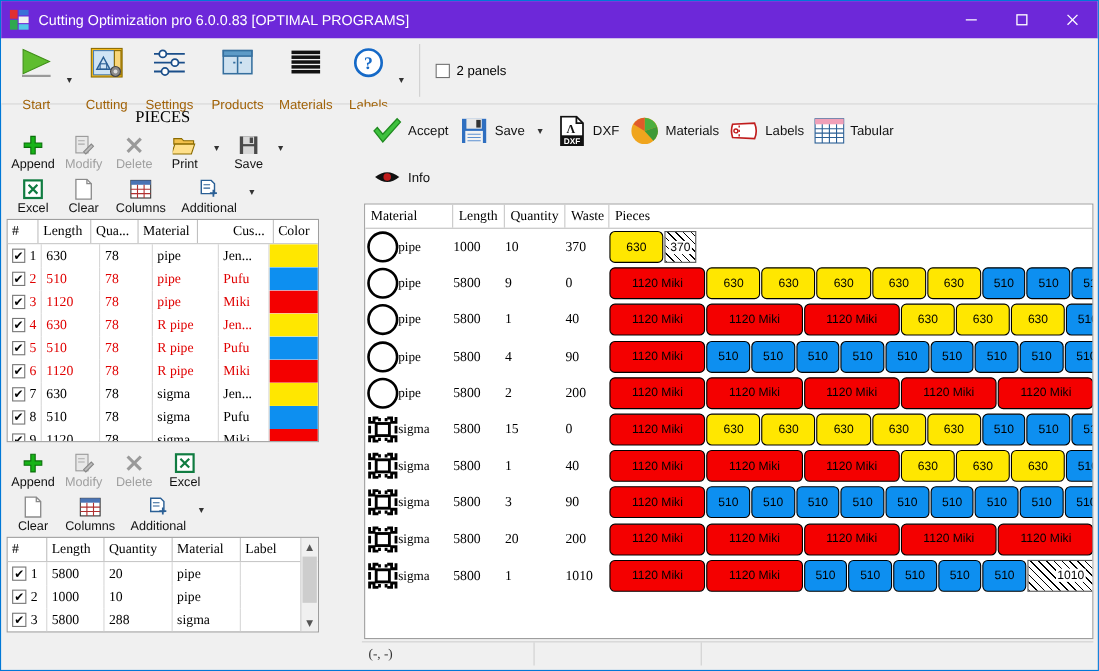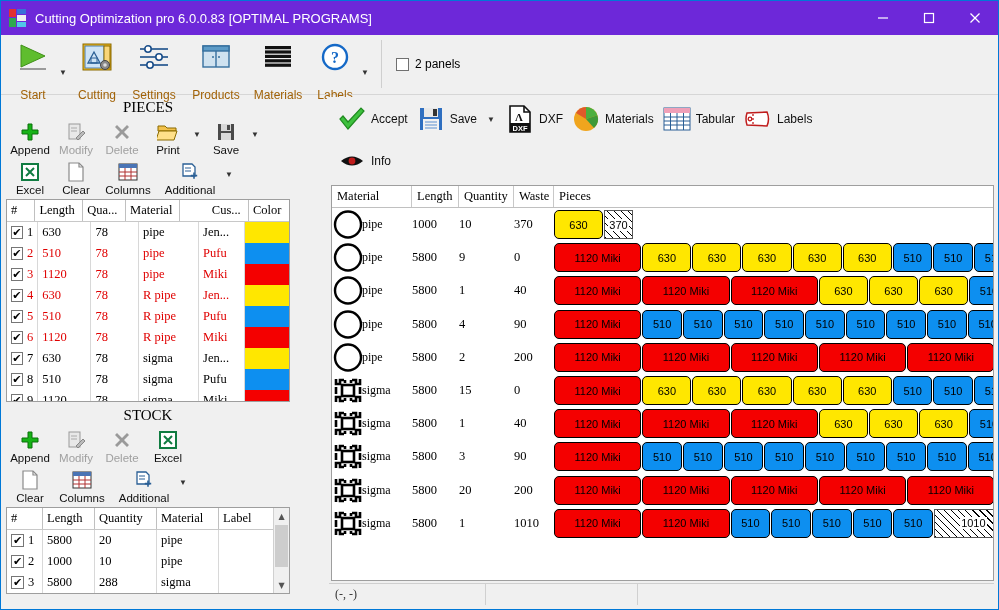--- a/index.html
+++ b/index.html
@@ -491,21 +491,20 @@
               <div class="gcell" style="width:47px;">Miki</div>
               <div class="gcell last" style="width:46px;padding:0;">
                 <span class="swatch" style="background:#f40000"></span>
               </div>
             </div>
           </div>
       </div>
     </div>
 
     <div style="margin-top:3px;">
-      <div class="grouphdr">STOCK</div>
 
       <div class="lbar">
         <div class="lbtn">
           <span class="glyph">
             <svg width="20" height="20" viewBox="0 0 20 20">
                 <path d="M8 2 h4 v6 h6 v4 h-6 v6 h-4 v-6 h-6 v-4 h6 z" fill="#17b317" stroke="#0a700a"></path>
               </svg>
           </span>
           <span class="lbl">Append</span>
         </div>
@@ -679,49 +678,49 @@
         <div class="tbtn">
           <span class="glyph">
             <svg width="28" height="28" viewBox="0 0 28 28">
               <circle cx="14" cy="14" r="12" fill="#f0a51e"></circle>
               <path d="M14 14 L14 2 A12 12 0 0 1 25.4 10.3 Z" fill="#4caf3e"></path>
               <path d="M14 14 L25.4 10.3 A12 12 0 0 1 22 23 Z" fill="#3e9a38"></path>
               <path d="M14 14 L14 2 A12 12 0 0 0 4 8 Z" fill="#e05a2a"></path>
             </svg>
           </span>
           <span class="lbl">Materials</span>
+        </div>
+
+        <div class="tbtn">
+          <span class="glyph">
+            <svg width="30" height="24" viewBox="0 0 30 24">
+              <path d="M4 6 Q2 12 4 18 L24 19 Q27 12 24 5 Z" fill="#fff" stroke="#c01c1c" stroke-width="1.5"></path>
+              <path d="M10 7 L10 18" stroke="#c01c1c" stroke-width="1.3" stroke-dasharray="2,2"></path>
+              <circle cx="7" cy="12" r="1.8" fill="none" stroke="#c01c1c" stroke-width="1.3"></circle>
+            </svg>
+          </span>
+          <span class="lbl">Labels</span>
         </div>
 
         <div class="tbtn">
           <span class="glyph">
             <svg width="28" height="24" viewBox="0 0 28 24">
               <rect x="1" y="1" width="26" height="22" fill="#fff" stroke="#2a5f95"></rect>
               <rect x="1" y="1" width="26" height="5" fill="#f0a0b8"></rect>
               <g stroke="#2a5f95" stroke-width="1">
                 <line x1="7.5" y1="6" x2="7.5" y2="23"></line>
                   <line x1="14" y1="6" x2="14" y2="23"></line>
                   <line x1="20.5" y1="6" x2="20.5" y2="23"></line>
                 <line x1="1" y1="10" x2="27" y2="10"></line>
                   <line x1="1" y1="14" x2="27" y2="14"></line>
                   <line x1="1" y1="18" x2="27" y2="18"></line>
               </g>
             </svg>
           </span>
           <span class="lbl">Tabular</span>
-        </div>
-
-        <div class="tbtn">
-          <span class="glyph">
-            <svg width="30" height="24" viewBox="0 0 30 24">
-              <path d="M4 6 Q2 12 4 18 L24 19 Q27 12 24 5 Z" fill="#fff" stroke="#c01c1c" stroke-width="1.5"></path>
-              <path d="M10 7 L10 18" stroke="#c01c1c" stroke-width="1.3" stroke-dasharray="2,2"></path>
-              <circle cx="7" cy="12" r="1.8" fill="none" stroke="#c01c1c" stroke-width="1.3"></circle>
-            </svg>
-          </span>
-          <span class="lbl">Labels</span>
         </div>
       </div>
 
       <div class="tb-row" style="height:40px;">
         <div class="tbtn">
           <span class="glyph">
             <svg width="26" height="20" viewBox="0 0 26 20">
               <path d="M2 10 Q13 1 24 10 Q13 19 2 10 Z" fill="#111"></path>
               <circle cx="13" cy="10" r="3.4" fill="#c01c1c"></circle>
             </svg>

